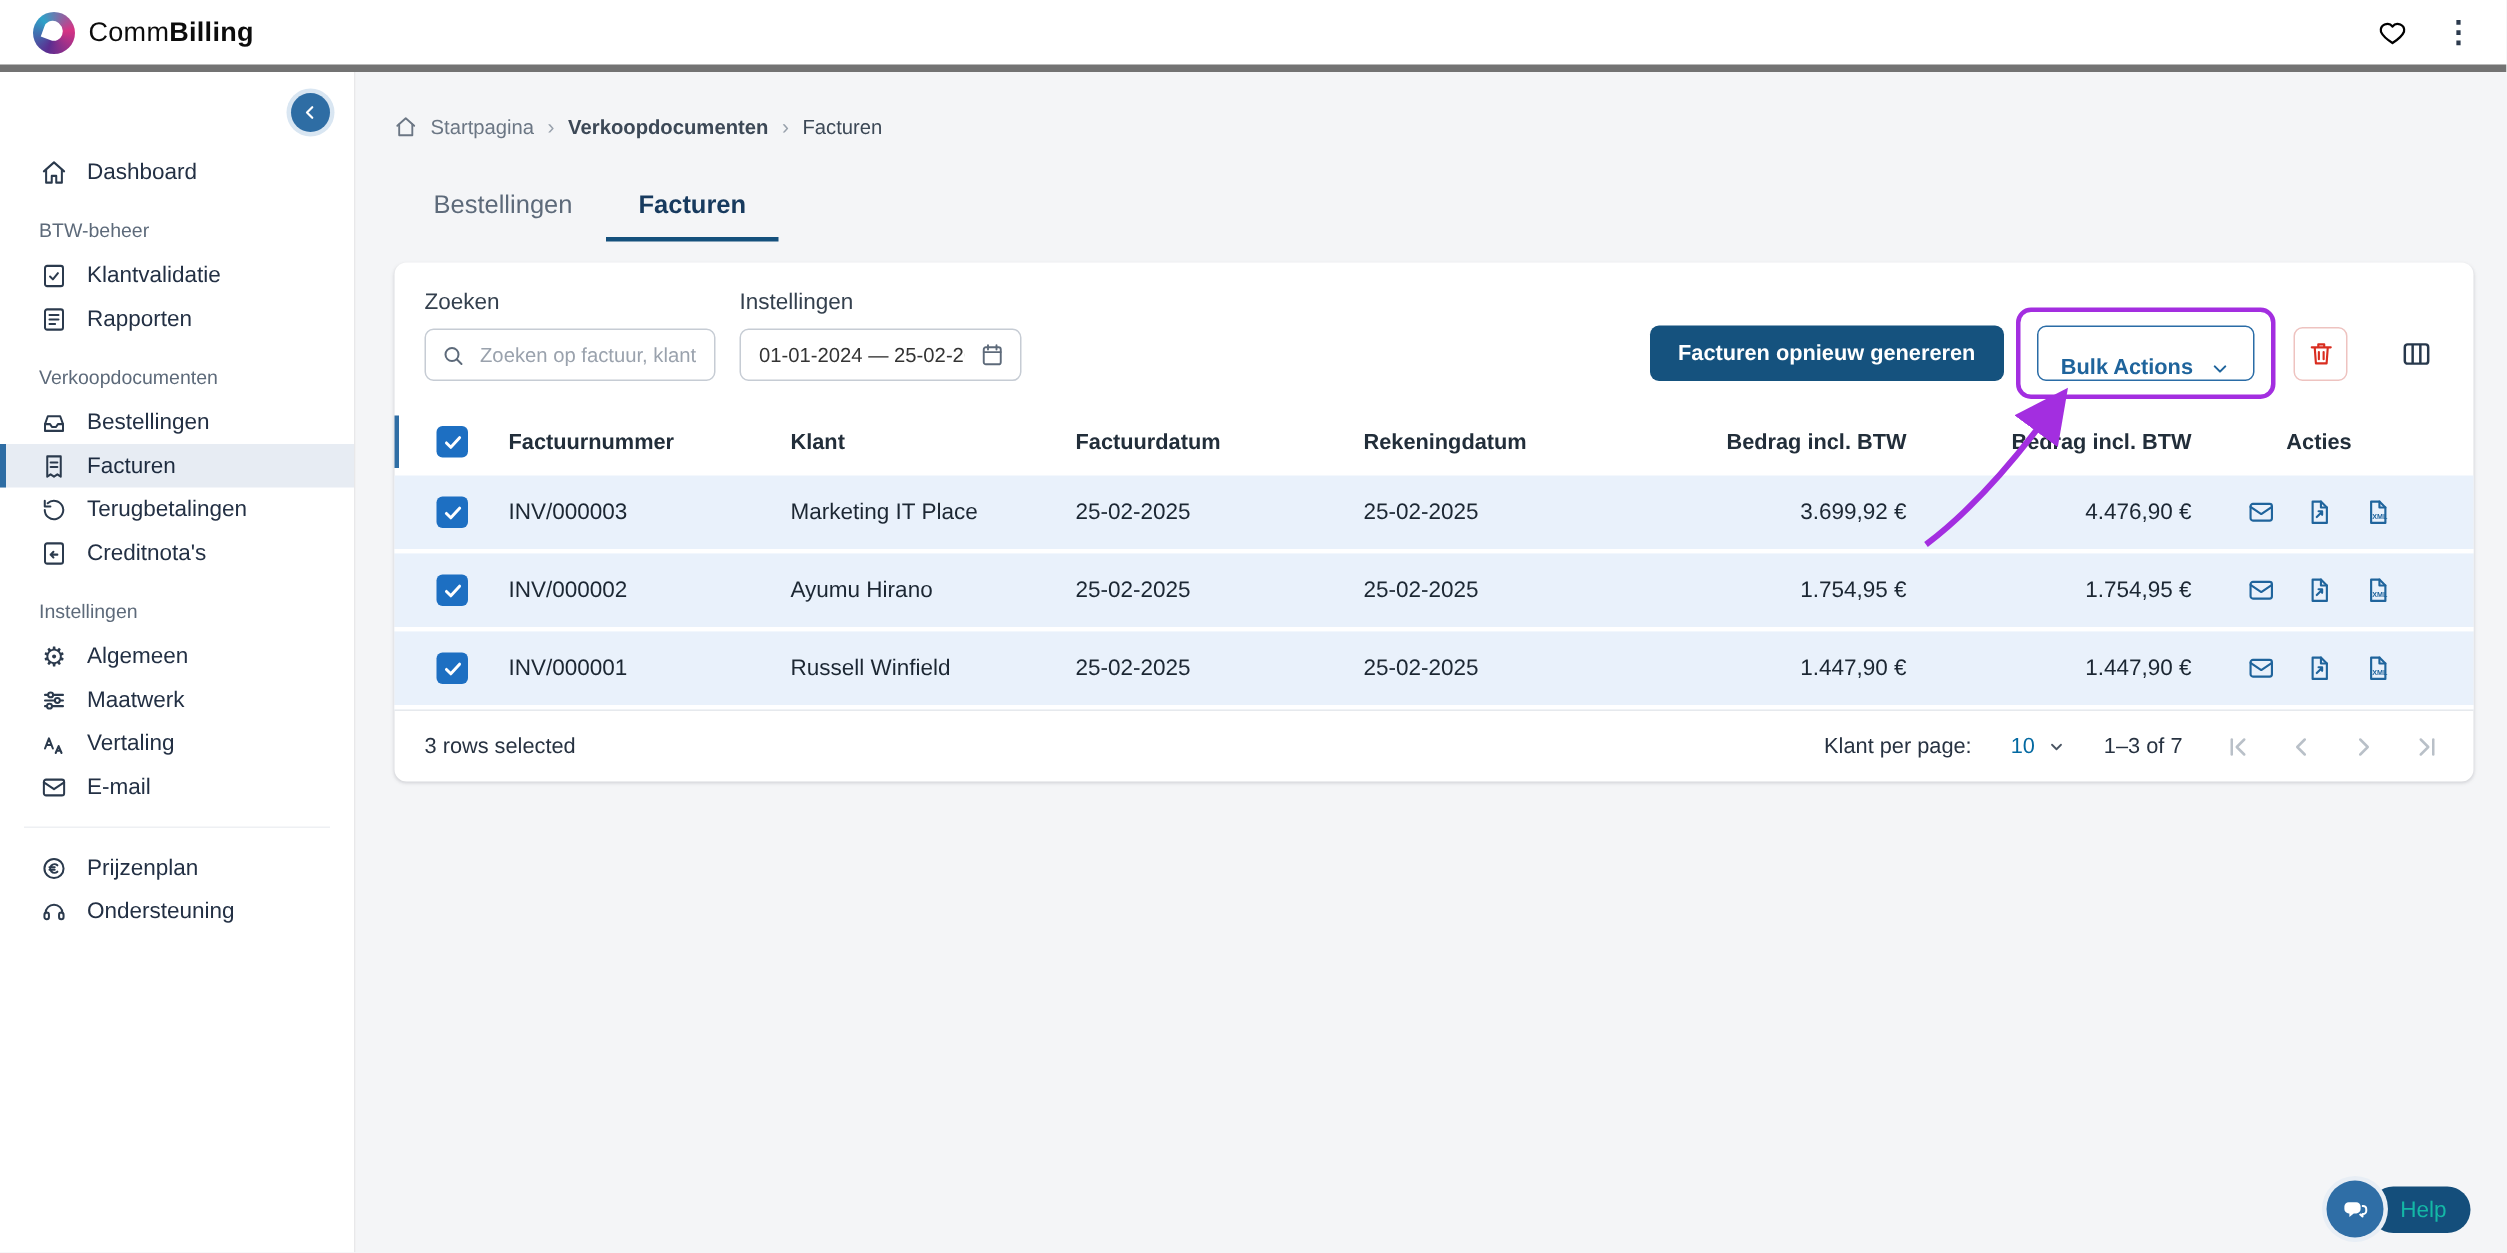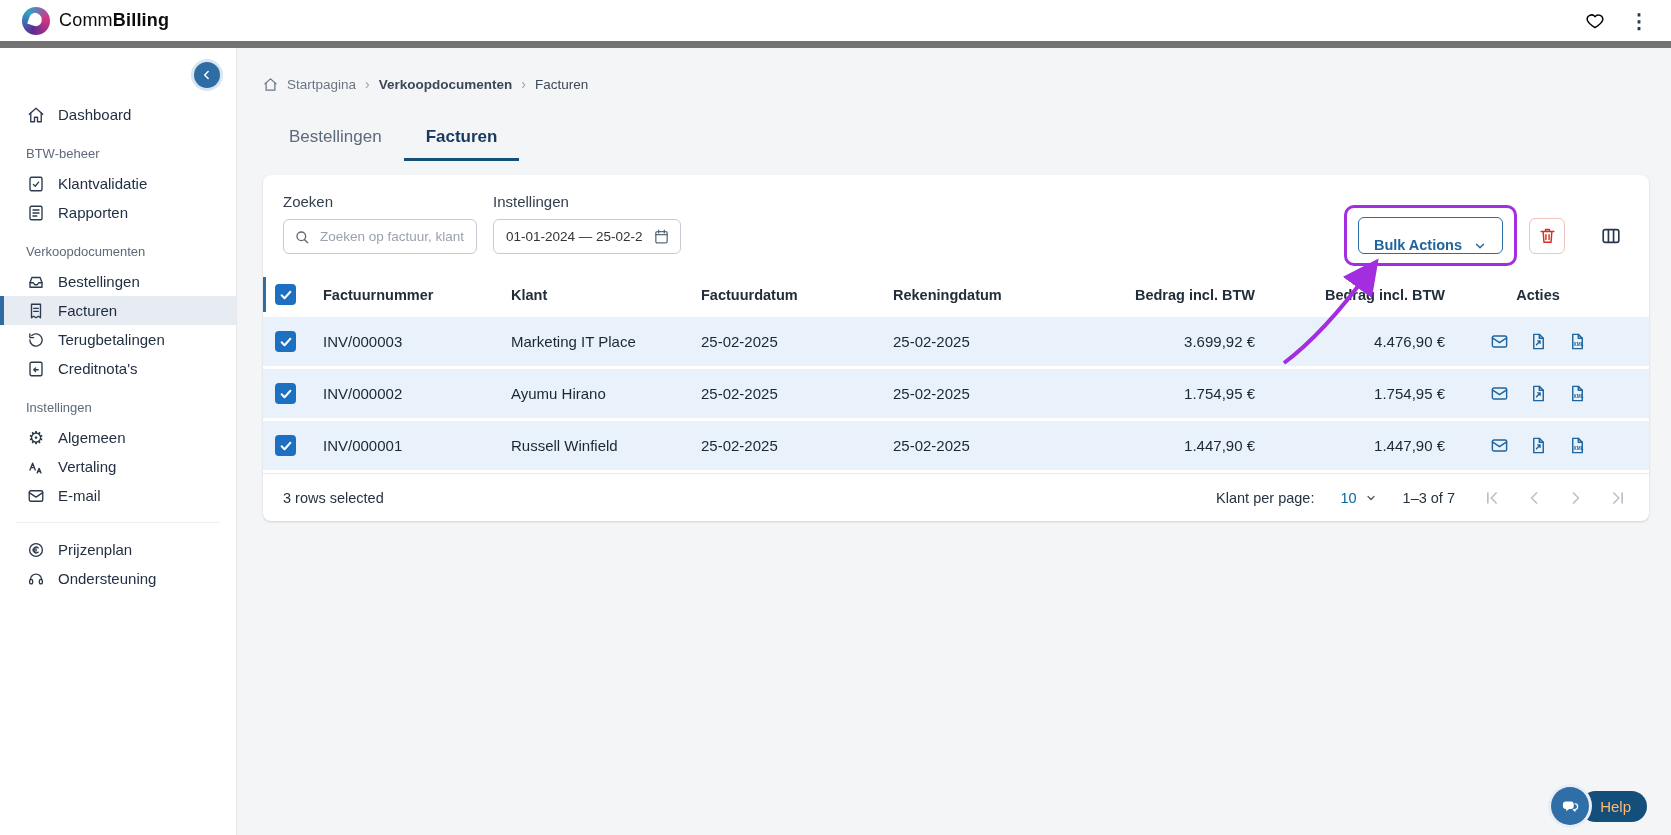--- a/index.html
+++ b/index.html
@@ -7,21 +7,21 @@
   body {
     width:1671px; height:835px; overflow:hidden;
     font-family:"Liberation Sans", sans-serif;
     background:#f4f5f7; color:#233044;
   }
   svg { display:block; }
   button { font-family:inherit; cursor:pointer; background:none; border:none; padding:0; }
 
   
   .topbar {
-    height:48px; background:#fff; border-bottom:7px solid #737373;
+    height:48px; background:#fff; border-bottom:5px solid #737373;
     display:flex; align-items:center; justify-content:space-between;
     padding:0 22px; position:relative; z-index:5;
   }
   .brand { display:flex; align-items:center; gap:9px; }
   .logo {
     width:28px; height:28px; border-radius:50%;
     background:conic-gradient(from 200deg, #5b2d90, #2ea3c9 120deg, #d63384 240deg, #5b2d90);
     position:relative;
   }
   .logo::after {
@@ -124,21 +124,21 @@
     width:36px; height:36px; border-radius:6px; display:flex;
     align-items:center; justify-content:center; background:#fff;
   }
   .icon-btn.danger { border:1.5px solid #eec3c0; color:#d92d20; }
   .icon-btn.columns { color:#27384c; margin-left:12px; }
 
   
   .trow {
     display:grid;
     grid-template-columns:48px 188px 190px 192px 186px 178px 190px 1fr;
-    align-items:center; padding-left:12px;
+    align-items:center; padding-left:28px;
   }
   .thead { height:45px; position:relative; font-size:14.5px; font-weight:700; color:#222e3a; }
   .thead::before {
     content:""; position:absolute; left:0; top:5px; bottom:5px; width:3px; background:#2e6da4;
   }
   .tbody .trow {
     height:52px; background:#e9f1fb; border-bottom:3px solid #fff;
     font-size:15px; color:#1c2733;
   }
   .cell.money { text-align:right; padding-right:2px; }
@@ -161,21 +161,21 @@
   .pg-btn { color:#b9c0c8; width:22px; height:22px; display:flex; align-items:center; justify-content:center; }
 
   
   .help-btn { position:fixed; right:24px; bottom:10px; display:flex; align-items:center; z-index:50; }
   .help-circle {
     width:38px; height:38px; border-radius:50%; background:#2f6ea6;
     display:flex; align-items:center; justify-content:center;
     box-shadow:0 0 0 3px #e8eef5; z-index:2; margin-right:-9px;
   }
   .help-pill {
-    background:#144e7b; color:#fdba74; height:31px; border-radius:16px;
+    background:#144e7b; color:#14b8a6; height:31px; border-radius:16px;
     display:flex; align-items:center; padding:0 16px 0 20px; font-size:15px;
   }
 </style>
 </head>
 <body>
 
 <header class="topbar">
   <div class="brand">
     <span class="logo"></span>
     <span class="brand-text">
@@ -276,20 +276,31 @@
         <span class="nav-label">Creditnota's</span>
       </div>
 
       <div class="nav-section-title">Instellingen</div>
       <div class="nav-item">
         <span class="nav-icon glyph-icon">⚙</span>
         <span class="nav-label">Algemeen</span>
       </div>
       <div class="nav-item">
         <span class="nav-icon">
+          <svg viewBox="0 0 24 24" width="18" height="18" fill="none" stroke="currentColor" stroke-width="1.8" stroke-linecap="round">
+              <path d="M4 7h16M4 12h16M4 17h16"></path>
+              <circle cx="9" cy="7" r="2.2" fill="#fff"></circle>
+              <circle cx="15" cy="12" r="2.2" fill="#fff"></circle>
+              <circle cx="8" cy="17" r="2.2" fill="#fff"></circle>
+            </svg>
+        </span>
+        <span class="nav-label">Maatwerk</span>
+      </div>
+      <div class="nav-item">
+        <span class="nav-icon">
           <svg viewBox="0 0 24 24" width="18" height="18" fill="none" stroke="currentColor" stroke-width="1.8" stroke-linecap="round" stroke-linejoin="round">
               <path d="M4 16l3.5-9L11 16M5.4 12.8h4.4"></path>
               <path d="M13.5 20l2.6-6.2L18.7 20M14.6 18h3.2"></path>
             </svg>
         </span>
         <span class="nav-label">Vertaling</span>
       </div>
       <div class="nav-item">
         <span class="nav-icon">
           <svg viewBox="0 0 24 24" width="18" height="18" fill="none" stroke="currentColor" stroke-width="1.8" stroke-linecap="round" stroke-linejoin="round">
@@ -367,20 +378,21 @@
             <span class="input-icon">
               <svg viewBox="0 0 24 24" width="17" height="17" fill="none" stroke="currentColor" stroke-width="1.8" stroke-linecap="round">
                   <rect x="4" y="5" width="16" height="16" rx="2"></rect>
                   <path d="M4 9.5h16M8 3v4M16 3v4"></path>
                 </svg>
             </span>
           </div>
         </div>
 
         <div class="toolbar">
+          <button class="btn-primary">Facturen opnieuw genereren</button>
 
           <div class="bulk-wrap">
             <div class="annotation-box"></div>
             <svg class="annotation-arrow" viewBox="0 0 112 112">
               <defs>
                 <marker id="ah" markerWidth="9" markerHeight="9" refX="4.5" refY="4.5" orient="auto">
                   <path d="M0 0L9 4.5L0 9z" fill="#a32ee0"></path>
                 </marker>
               </defs>
               <path d="M10 106 Q 50 76 94 16" stroke="#a32ee0" stroke-width="4" fill="none" marker-end="url(#ah)"></path>

